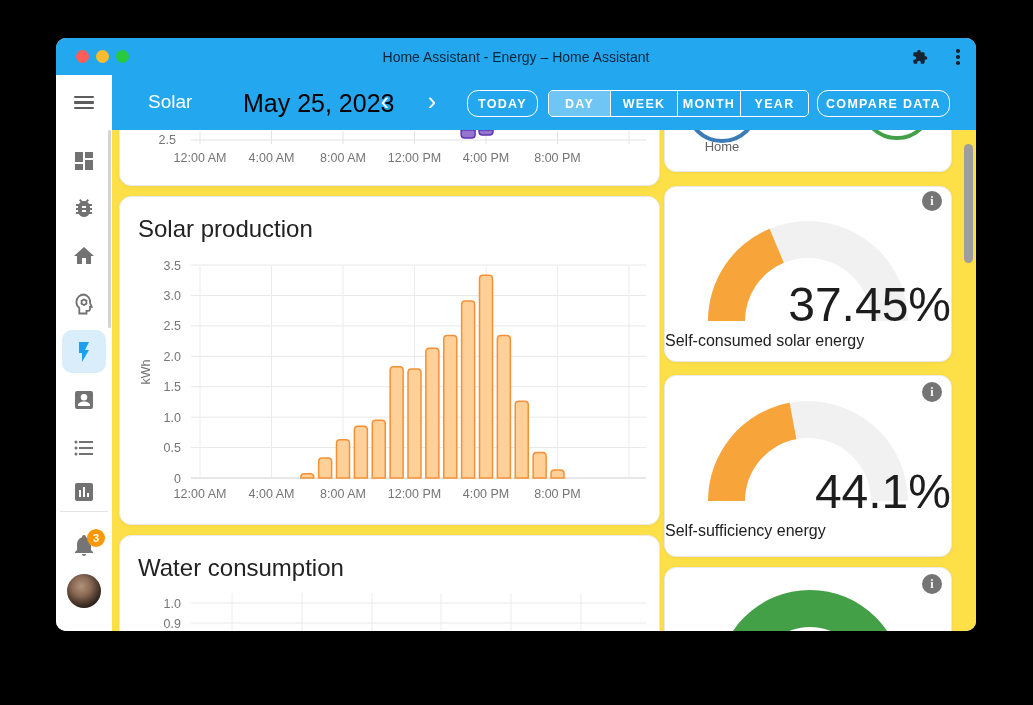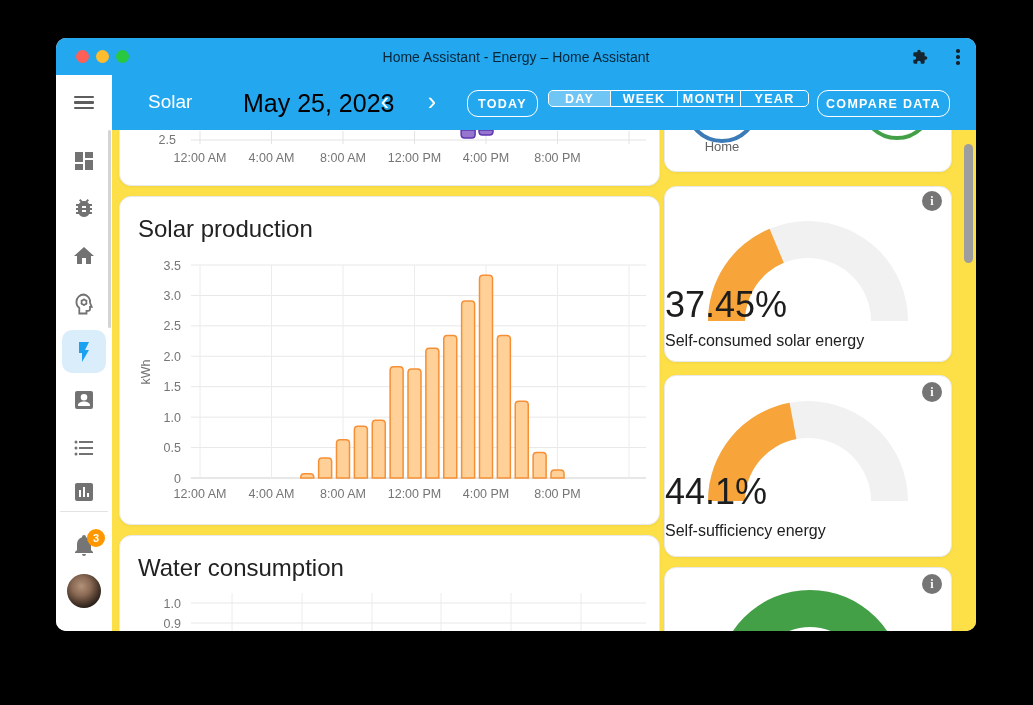--- a/index.html
+++ b/index.html
@@ -15,42 +15,42 @@
   
   .appbar{position:absolute;left:0;top:37px;right:0;height:55px;background:var(--blue)}
   .appbar-cap{position:absolute;left:0;top:0;width:56px;height:55px;background:#fff}
   .hamburger{position:absolute;left:18px;top:21px;width:20px;height:14px;cursor:pointer}
   .hamburger i{display:block;height:2.2px;background:#5d5d5d;border-radius:1px;margin-bottom:3.2px}
   .app-title{position:absolute;left:92px;top:16px;font-size:19px;color:#fff}
   .date-label{position:absolute;left:187px;top:14px;font-size:25px;color:#000000;cursor:pointer}
   .chev{position:absolute;top:12px;width:16px;text-align:center;font-size:25px;line-height:28px;color:#fff;cursor:pointer;font-weight:400}
   .hbtn{position:absolute;top:15px;height:27px;box-sizing:border-box;border:1.5px solid #fff;border-radius:11px;color:#fff;
         font-size:12.5px;font-weight:600;letter-spacing:1.3px;display:flex;align-items:center;justify-content:center;cursor:pointer}
-  .rgroup{position:absolute;top:15px;left:492px;height:17px;box-sizing:border-box;border:1.5px solid #fff;border-radius:5px;display:flex;overflow:hidden}
+  .rgroup{position:absolute;top:15px;left:492px;height:27px;box-sizing:border-box;border:1.5px solid #fff;border-radius:5px;display:flex;overflow:hidden}
   .rtab{height:100%;box-sizing:border-box;border-right:1.5px solid #fff;color:#fff;font-size:12.5px;font-weight:600;letter-spacing:1.3px;
         display:flex;align-items:center;justify-content:center;cursor:pointer}
   .rtab:last-child{border-right:none}
   .rtab.sel{background:rgba(255,255,255,.35)}
   
   .sidebar{position:absolute;left:0;top:92px;width:56px;height:501px;background:#fff}
   .side-item{position:absolute;left:16px;width:24px;height:24px;cursor:pointer}
   .pill{position:absolute;left:6px;top:200px;width:44px;height:43px;border-radius:10px;background:#d9edfb}
   .side-divider{position:absolute;left:4px;right:4px;top:381px;height:1px;background:#e3e3e3}
   .mini-scroll{position:absolute;left:52px;top:0;width:3px;height:198px;border-radius:2px;background:#d4d4d4}
   .badge{position:absolute;left:31px;top:399px;width:18px;height:18px;border-radius:50%;background:var(--badge);color:#fff;
          font-size:11px;font-weight:700;text-align:center;line-height:18px}
   .avatar{position:absolute;left:11px;top:444px;width:34px;height:34px;border-radius:50%;cursor:pointer;
           background:radial-gradient(circle at 42% 36%,#b39179 0%,#8a6a55 32%,#523d30 56%,#17130f 82%)}
   
   .content{position:absolute;left:56px;top:92px;width:864px;height:501px;background:#fde047;overflow:hidden}
   .card{position:absolute;background:#fff;border:1px solid #e9e9e9;border-radius:12px;box-shadow:0 1px 3px rgba(0,0,0,.05);overflow:hidden}
   .card-title{position:absolute;left:18px;top:18px;font-size:24px;color:#222}
   .info-btn{position:absolute;right:9px;top:6px;width:20px;height:20px;border-radius:50%;background:#757575;color:#fff;
             font-size:12px;font-weight:700;font-family:"Liberation Serif",serif;text-align:center;line-height:20px;cursor:pointer}
-  .gauge-num{position:absolute;left:0;right:0;text-align:left;font-size:36px;line-height:48px;color:#1d1d1d}
+  .gauge-num{position:absolute;left:0;right:0;text-align:right;font-size:48px;line-height:48px;color:#1d1d1d}
   .gauge-label{position:absolute;left:0;right:0;text-align:left;font-size:16px;color:#212121}
   .node-circle{position:absolute;box-sizing:border-box;width:74px;height:74px;border-radius:50%;border:4.5px solid #888;background:#fff}
   .node-label{position:absolute;text-align:center;font-size:13px;color:#636363}
   .scroll-thumb{position:absolute;left:852px;top:14px;width:9px;height:119px;border-radius:4.5px;background:#9e9e9e;cursor:pointer}
   svg{display:block}
   svg text{font-family:"Liberation Sans",sans-serif}
 </style>
 </head>
 <body>
 

